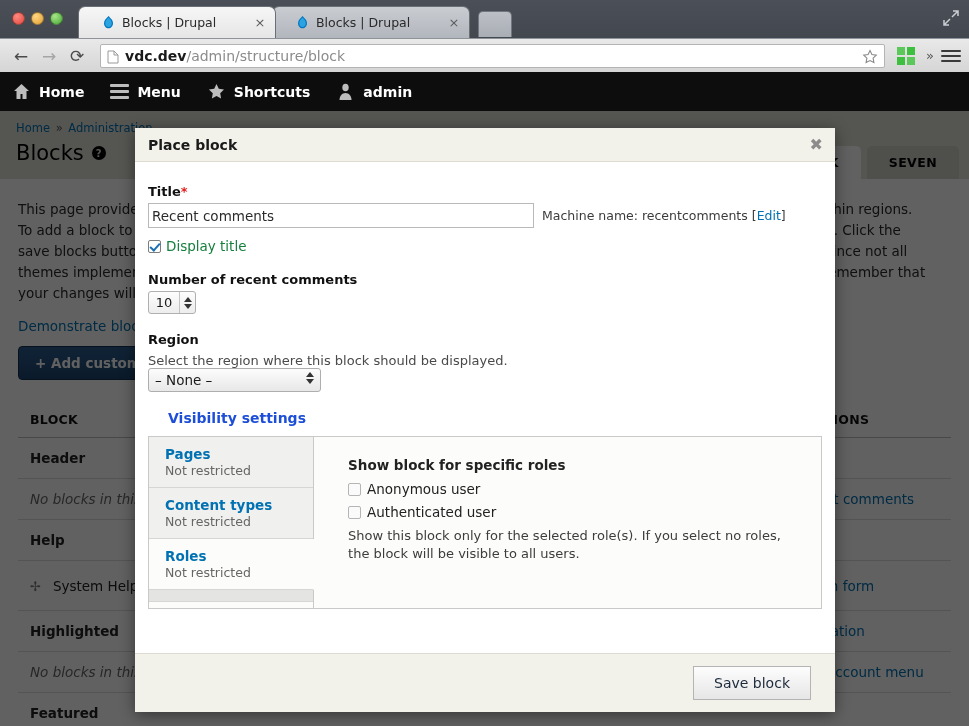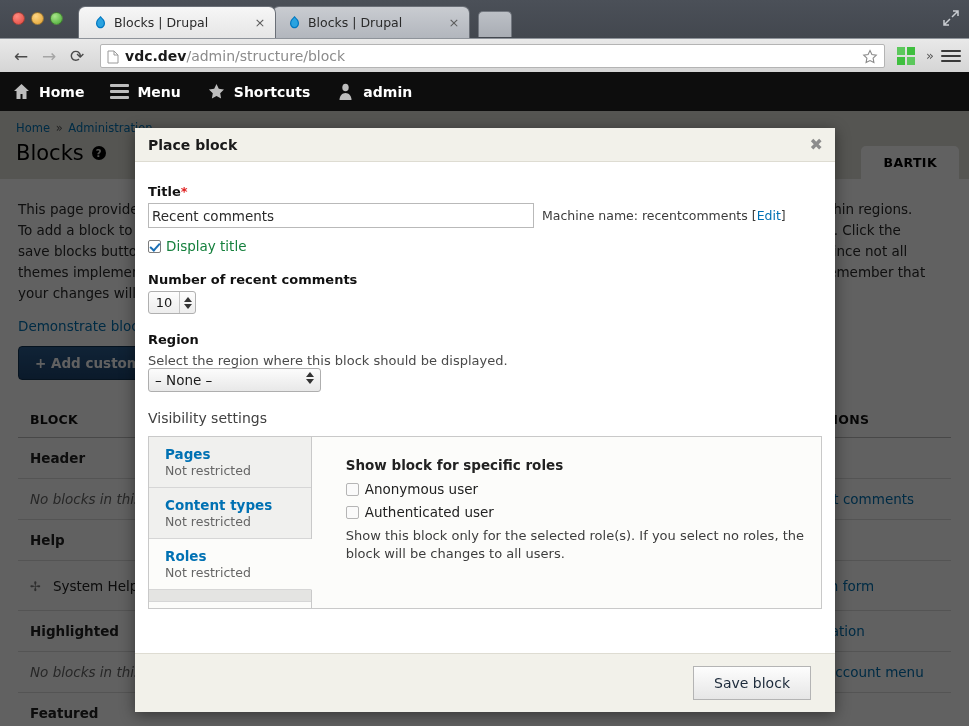--- a/index.html
+++ b/index.html
@@ -20,21 +20,21 @@
   }
   .win-dots { position: absolute; left: 12px; top: 12px; display: flex; gap: 6px; }
   .dot { width: 13px; height: 13px; border-radius: 50%; border: 1px solid rgba(0,0,0,.35); }
   .dot.red   { background: radial-gradient(circle at 35% 30%, #ff8a80, #e0473e); }
   .dot.amber { background: radial-gradient(circle at 35% 30%, #ffd684, #e0a030); }
   .dot.green { background: radial-gradient(circle at 35% 30%, #a8e58a, #45a832); }
 
   .tab {
     position: absolute; top: 6px; height: 32px;
     border-top-left-radius: 7px; border-top-right-radius: 7px;
-    display: flex; align-items: center; padding: 0 8px 0 14px;
+    display: flex; align-items: center; padding: 0 8px 0 22px;
     font-size: 12.5px; color: #2a2a2a;
     border: 1px solid #6a6f77; border-bottom: none;
   }
   .tab.active {
     left: 78px; width: 198px;
     background: linear-gradient(to bottom, #f6f6f6, #e6e6e6);
     z-index: 3;
   }
   .tab.inactive {
     left: 272px; width: 198px;
@@ -229,21 +229,21 @@
     background: linear-gradient(to bottom, #fcfcfc, #e8e8e8);
     display: flex; align-items: center; padding: 0 6px;
     font-size: 13.5px; color: #1a1a1a; position: relative;
   }
   #region-select .sel-arrows {
     position: absolute; right: 6px; top: 3px; display: flex; flex-direction: column;
     align-items: center; gap: 2px;
   }
   #region-desc { font-size: 13px; color: #4a4a4a; margin-top: 6px; }
 
-  #visibility-heading { font-size: 14px; font-weight: normal; color: #404040; margin-top: 18px; }
+  #visibility-heading { font-size: 14px; font-weight: bold; color: #1d4ed8; margin-top: 18px; margin-left: 20px; }
 
   #vtabs {
     margin-top: 10px; display: flex; height: 173px;
     border: 1px solid #c9c9c9; background: #fcfcfa;
   }
   #vtab-menu { width: 241px; border-right: 1px solid #c9c9c9; background: #fcfcfa; }
   .vtab {
     padding: 9px 12px 9px 16px; border-bottom: 1px solid #d6d6d6; cursor: pointer;
     background: #f0f0ee;
   }
@@ -393,20 +393,21 @@
       <span>Home</span>
       <span class="sep">»</span>
       <span>Administration</span>
     </div>
     <h1 id="page-title">
       <span>Blocks</span>
       <span class="help-ic">?</span>
     </h1>
     <div id="theme-tabs">
       <div class="theme-tab active">BARTIK</div>
+      <div class="theme-tab inactive">SEVEN</div>
     </div>
   </div>
 
   <div id="page-body">
     <div id="intro-text">This page provides a drag-and-drop interface for assigning a block to a region, and for controlling the order of blocks within regions. To add a block to a region, or to configure its specific title and visibility settings, click the configure link next to the block. Click the save blocks button at the bottom of the page to display regions in the same regions, or to move blocks within regions. Since not all themes implement the same regions, or display regions in the same way, blocks are positioned on a per-theme basis. Remember that your changes will not be saved until you click the Save blocks button at the bottom of the page.</div>
     <a id="demo-link">Demonstrate block regions (Bartik)</a>
     <div id="add-custom-btn">+ Add custom block</div>
 
     <table id="block-table">
       <thead>
@@ -539,21 +540,21 @@
       <div id="vtab-pane">
         <div id="roles-heading">Show block for specific roles</div>
         <div class="role-row">
           <span class="role-chk"></span>
           <span class="role-label">Anonymous user</span>
         </div>
         <div class="role-row">
           <span class="role-chk"></span>
           <span class="role-label">Authenticated user</span>
         </div>
-        <div id="roles-desc">Show this block only for the selected role(s). If you select no roles, the block will be changes to all users.</div>
+        <div id="roles-desc">Show this block only for the selected role(s). If you select no roles, the block will be visible to all users.</div>
       </div>
     </div>
   </div>
 
   <div id="dialog-footer">
     <button id="save-block-btn">Save block</button>
   </div>
 </div>
 
 </body></html>

